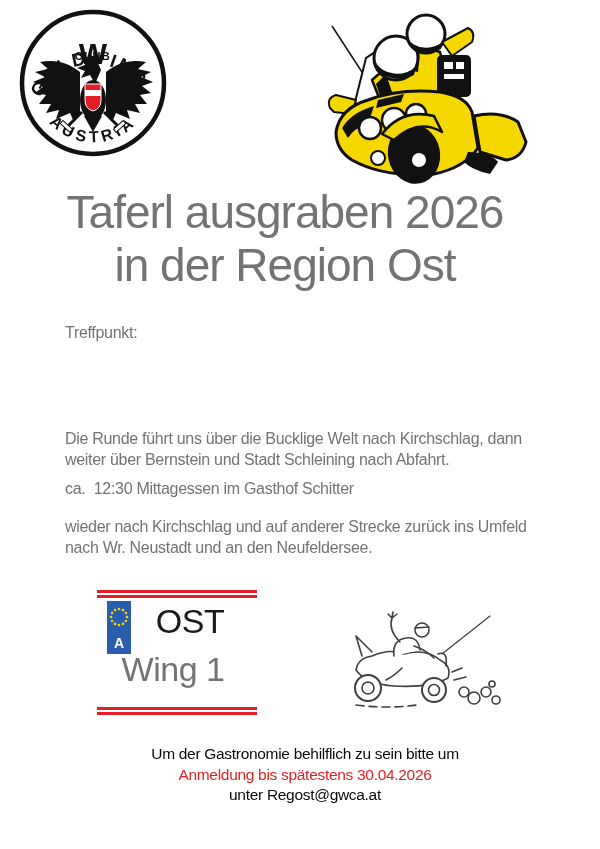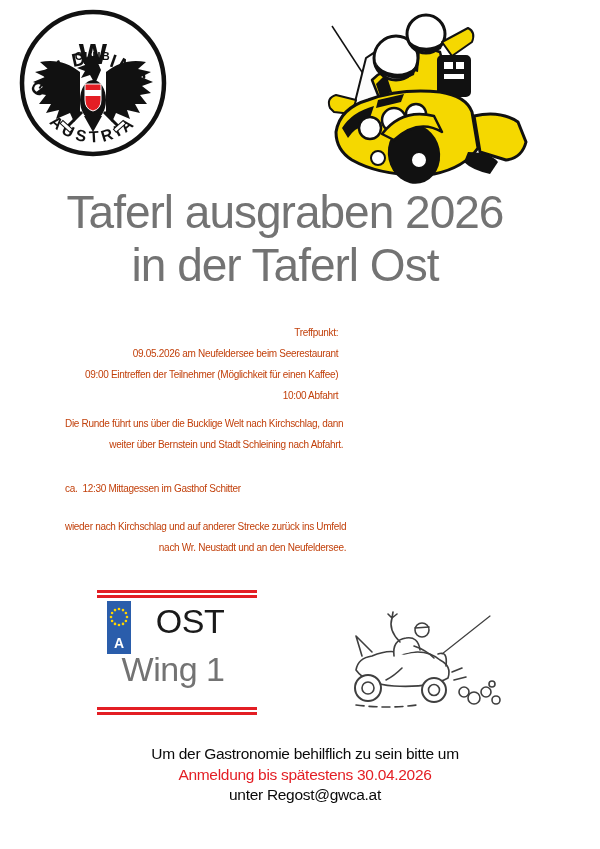--- a/index.html
+++ b/index.html
@@ -6,24 +6,24 @@
   .page{
     position:relative;width:600px;height:849px;background:#ffffff;overflow:hidden;
     font-family:"Liberation Sans",sans-serif;color:#000;
   }
   
   .title{
     position:absolute;top:186px;left:0;width:570px;text-align:center;
     font-size:46px;line-height:53px;letter-spacing:-1px;color:#737373;
   }
   
-  .bodytext{font-size:10px;line-height:21px;letter-spacing:-0.3px;color:#c2410c;text-align:right;}
+  .bodytext{font-size:16px;line-height:21px;letter-spacing:-0.3px;color:#737373;}
   .schedule{position:absolute;top:322px;left:65px;}
   .schedule .indent{padding-left:20px;}
-  .route{position:absolute;top:413px;left:65px;}
+  .route{position:absolute;top:428px;left:65px;}
   .lunch{position:absolute;top:462px;left:65px;margin-top:16px;}
   .afternoon{position:absolute;top:516px;left:65px;}
   
   .plate{position:absolute;left:97px;top:588px;width:160px;height:128px;}
   .redline{position:absolute;left:0;width:160px;height:2.5px;background:#e31e24;}
   .rl1{top:2px;}.rl2{top:7px;}.rl3{top:119px;}.rl4{top:124px;}
   .euband{position:absolute;left:10px;top:13px;width:24px;height:53px;}
   .plate-ost{position:absolute;left:33px;top:14px;width:120px;text-align:center;
     font-size:34px;letter-spacing:-0.5px;color:#1a1a1a;}
   .plate-wing{position:absolute;left:16px;top:62px;width:120px;text-align:center;
@@ -106,30 +106,25 @@
       <path d="M60,134 Q80,108 112,116 L120,132 Q96,118 72,140 Z" fill="#f5d800" stroke-width="2.5"></path>
       <circle cx="97" cy="160" r="8" fill="#fff" stroke-width="2"></circle>
       <path d="M152,116 Q178,110 196,122 L204,142 Q200,158 184,160 L158,152 Z" fill="#f5d800" stroke-width="3"></path>
       <path d="M146,152 Q168,152 176,162 L168,174 Q150,170 142,162 Z" fill="#111" stroke="none"></path>
       <circle cx="56" cy="158" r="7" fill="#fff" stroke-width="2"></circle>
     </g>
   </svg>
 
   <div class="title">
     <div>Taferl ausgraben 2026</div>
-    <div>in der Taferl Ost</div>
+    <div>in der Region Ost</div>
   </div>
 
   <div class="schedule bodytext">
     <div>Treffpunkt:</div>
-    <div class="indent">
-      <div>09.05.2026 am Neufeldersee beim Seerestaurant</div>
-      <div>09:00 Eintreffen der Teilnehmer (Möglichkeit für einen Kaffee)</div>
-      <div>10:00 Abfahrt</div>
-    </div>
   </div>
 
   <div class="route bodytext">
     <div>Die Runde führt uns über die Bucklige Welt nach Kirchschlag, dann</div>
     <div>weiter über Bernstein und Stadt Schleining nach Abfahrt.</div>
   </div>
 
   <div class="lunch bodytext">ca.&nbsp; 12:30 Mittagessen im Gasthof Schitter</div>
 
   <div class="afternoon bodytext">

